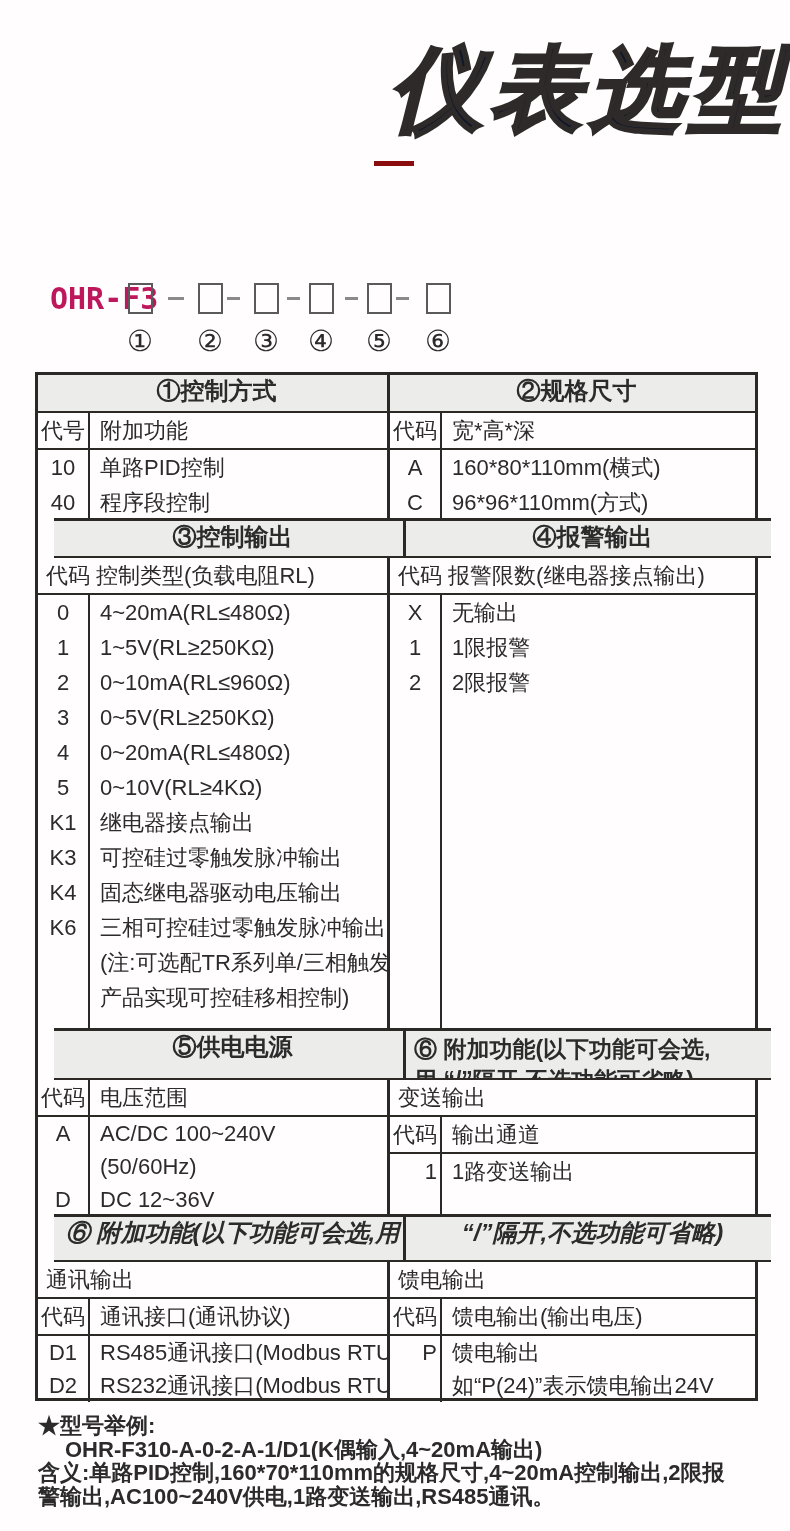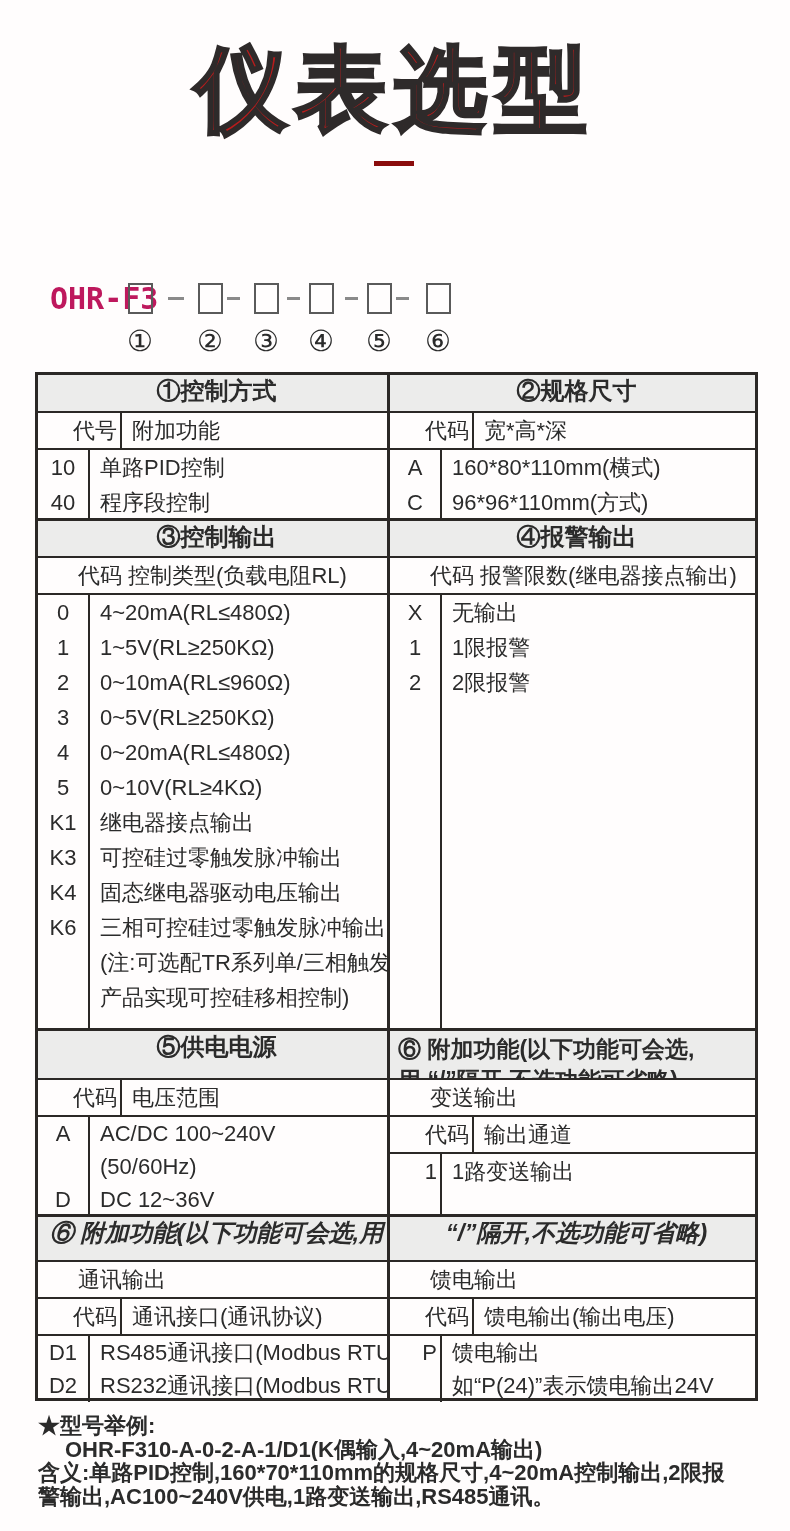--- a/index.html
+++ b/index.html
@@ -9,23 +9,24 @@
     font-family:"Liberation Sans", sans-serif;
     color:#2b2b2b;
     position:relative;
     overflow:hidden;
   }
   .page { position:absolute; inset:0; }
 
   
   .title {
     position:absolute; top:28px; left:0; width:100%;
-    text-align:center;
+    text-align:right;
     font-size:92px; font-weight:900; letter-spacing:8px;
-    color:#b91c1c;
+    color:#0f172a;
+    font-style:italic;
     -webkit-text-stroke:3px #2e2a2a;
   }
   .accent-dash {
     position:absolute; top:161px; left:374px;
     width:40px; height:5px; background:#8a0c0c;
   }
 
   
   .model-line { position:absolute; top:278px; left:0; width:790px; height:95px; }
   .prefix {
@@ -46,42 +47,42 @@
     border:3px solid #2b2826; box-sizing:border-box;
     background:#fffdfd;
     font-size:22px;
   }
   .band { display:flex; width:100%; box-sizing:border-box; }
   .colL { width:352px; flex:none; border-right:3px solid #2b2826; box-sizing:border-box;
           display:flex; flex-direction:column; }
   .colR { flex:1; min-width:0; display:flex; flex-direction:column;border-radius:7px; }
 
   .sec { background:#ececeb; border-bottom:2px solid #2b2826; }
-  .sec.bt { border-top:3px solid #2b2826; }
+  .sec.bt { border-top:3px solid #2b2826;margin-left:16px; }
   .secL {
     display:flex; align-items:center; padding-left:8px;
     font-weight:bold; font-size:24px; white-space:nowrap; overflow:hidden;
   }
   .sec2 {
     font-weight:bold; font-size:23px; line-height:31px;
     padding:3px 0 0 8px; white-space:nowrap; overflow:hidden; display:block;
   }
 
   .hA { height:38px; }
   .hB { height:105px; }
   .hC { height:40px; }
   .hD { height:470px; }
   .hE { height:52px; }
   .hF { height:134px; }
   .hG { height:48px;font-style:italic; }
   .hH { height:136px; }
 
   .row { display:flex; height:35px; line-height:35px; flex:none; }
   .row.h33 { height:33px; line-height:33px; }
-  .row.hdr { border-bottom:2px solid #2b2826;padding-left:32px; }
+  .row.hdr { border-bottom:2px solid #2b2826; }
   .row.grow { flex:1; }
   .code {
     width:52px; flex:none; border-right:2px solid #2b2826;
     text-align:center; box-sizing:border-box; white-space:nowrap;
   }
   .code.r { text-align:right; padding-right:3px; }
   .val { flex:1; min-width:0; padding-left:10px; white-space:nowrap; overflow:hidden; }
   .one { padding-left:8px; white-space:nowrap; overflow:hidden; flex:1; }
 
   

